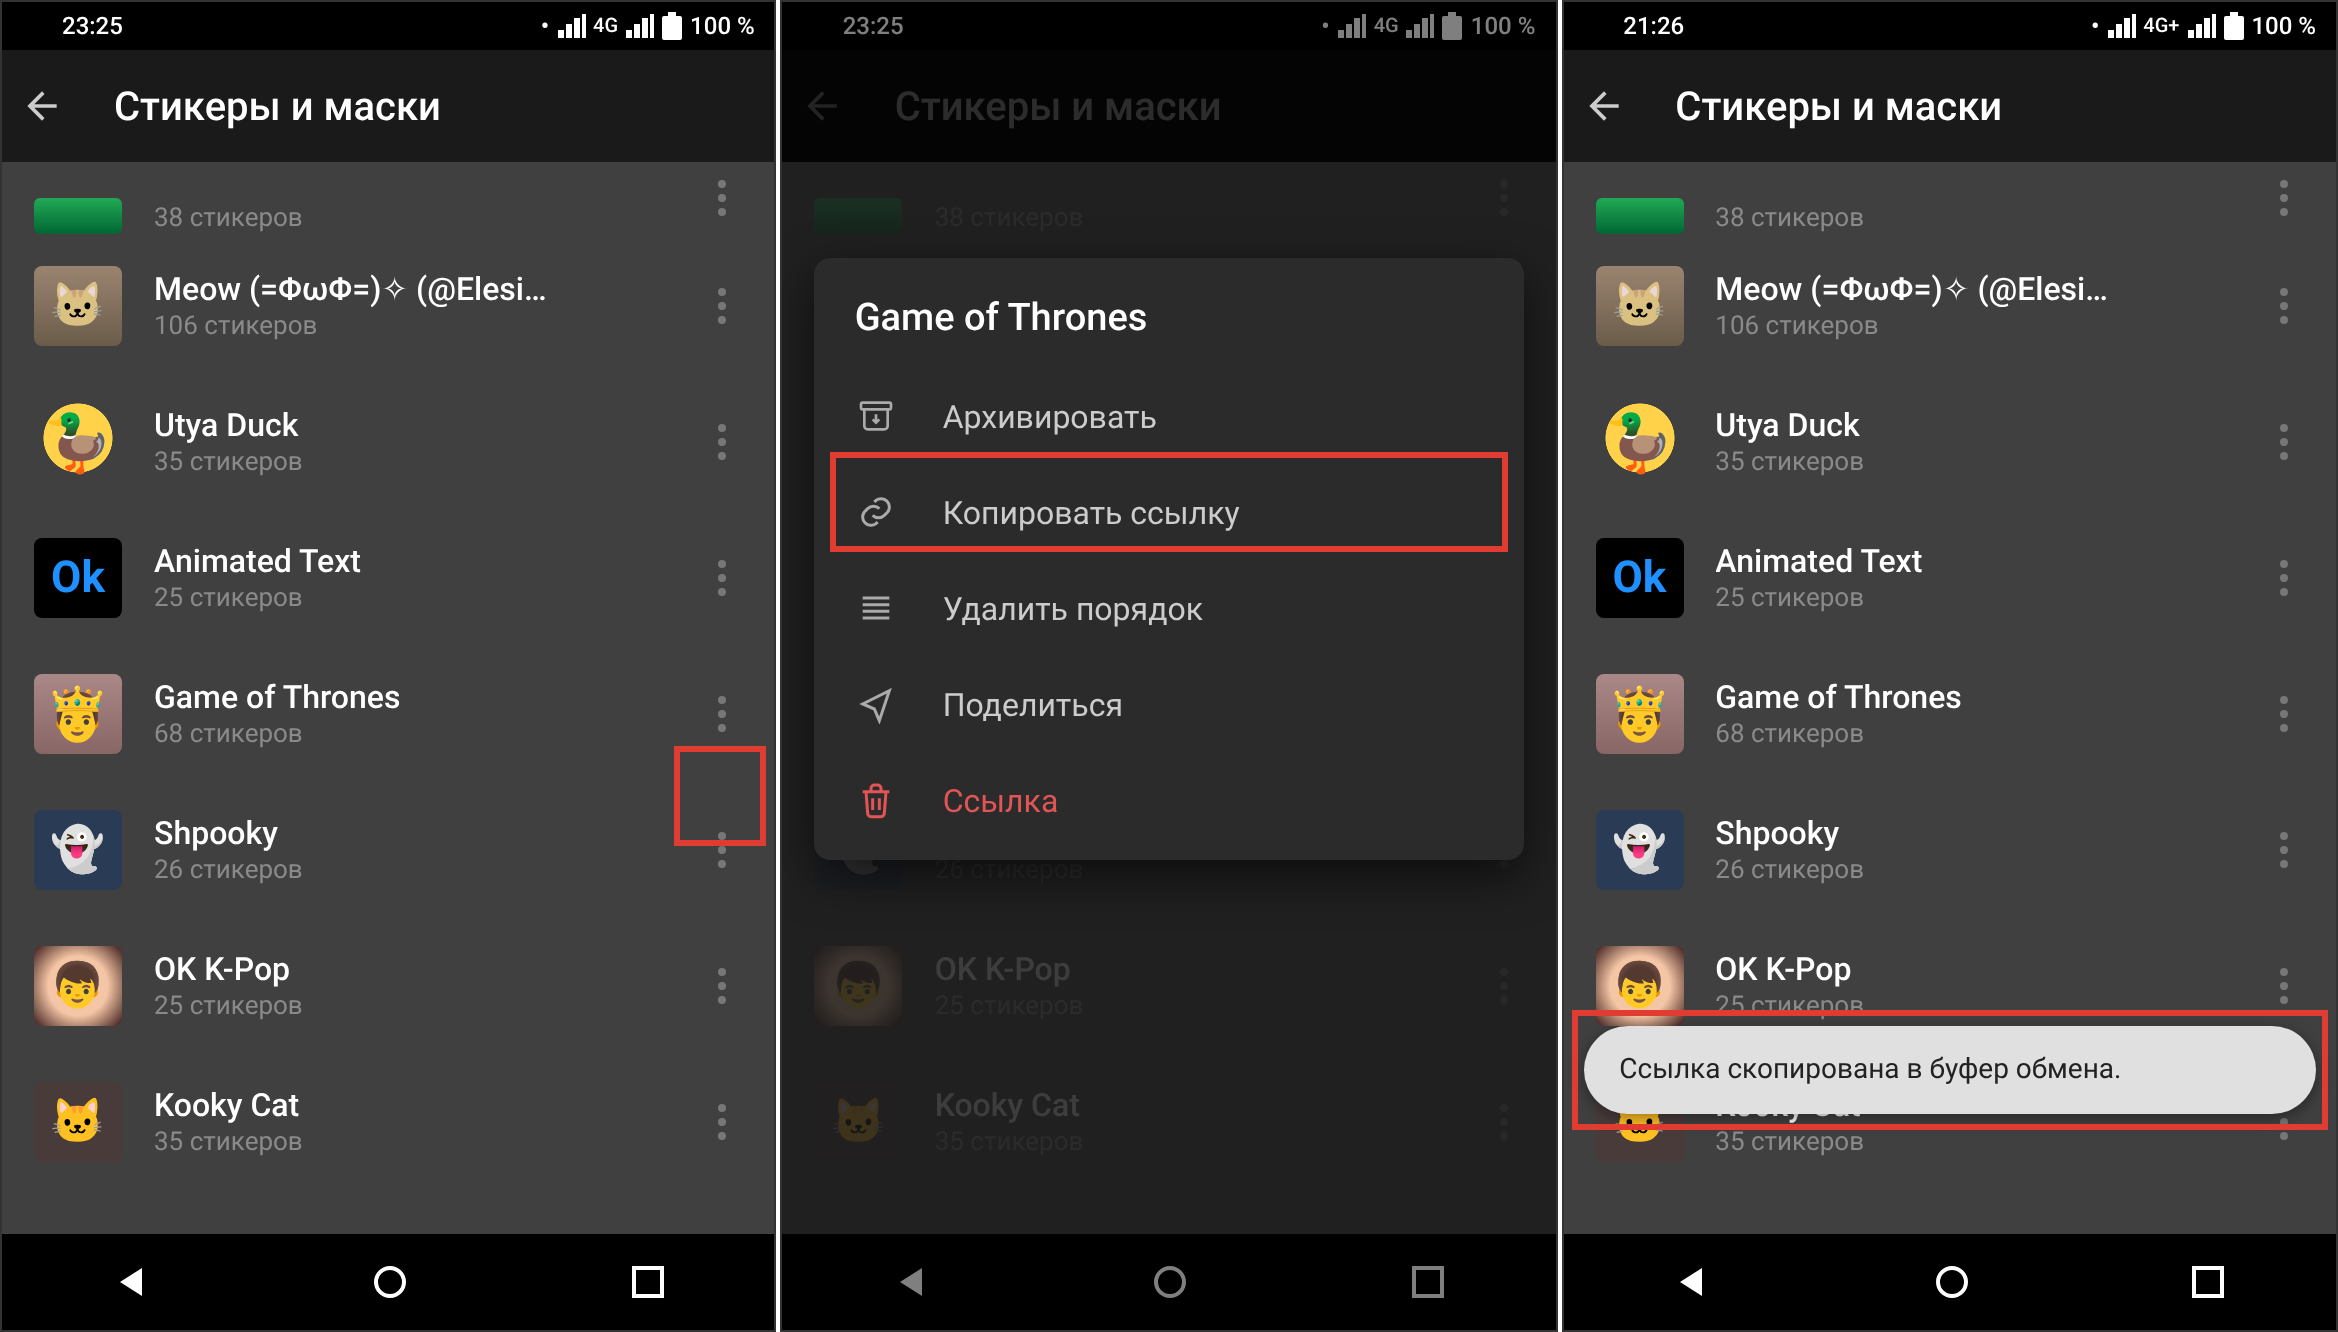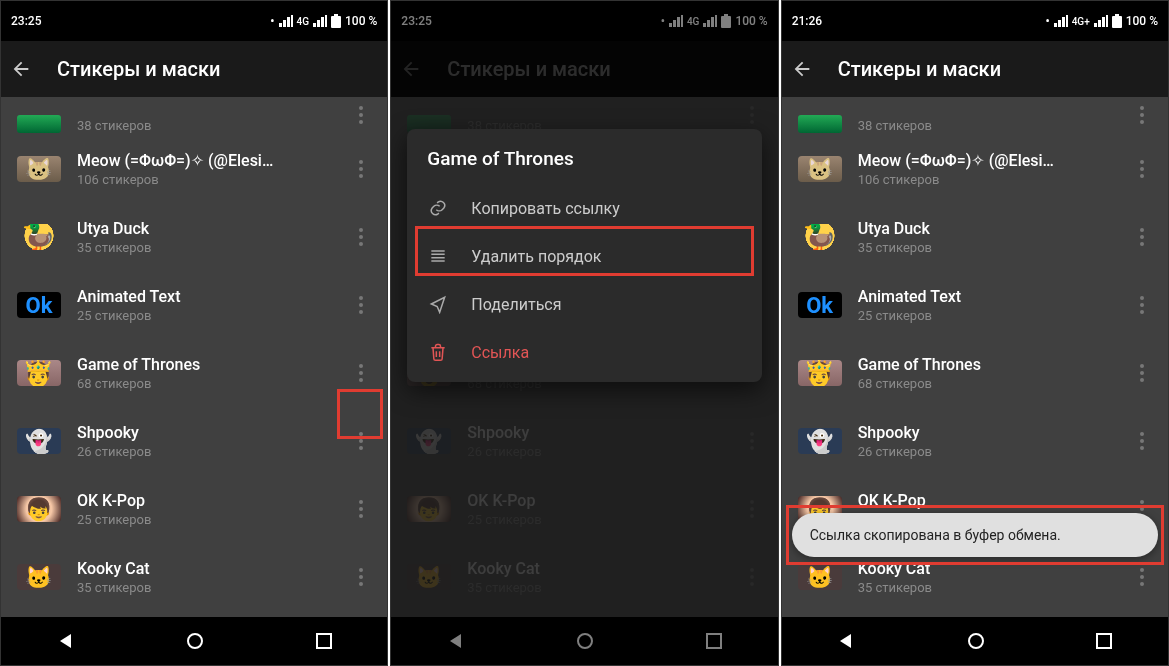--- a/index.html
+++ b/index.html
@@ -16,29 +16,30 @@
     flex: 1;
     height: 666px;
     background: #000;
     position: relative;
     overflow: hidden;
     display: flex;
     flex-direction: column;
     border: 1px solid #333;
   }
   .status-bar {
-    height: 40px;
+    height: 24px;
     background: #000;
     color: #fff;
     display: flex;
     align-items: center;
     justify-content: space-between;
     padding: 0 10px;
     font-size: 12px;
     font-weight: 500;
+    margin-left: 20px;
   }
   .status-right { display: flex; align-items: center; gap: 4px; }
   .header {
     height: 56px;
     background: #1a1a1a;
     display: flex;
     align-items: center;
     padding: 0 8px;
     gap: 24px;
   }
@@ -49,21 +50,21 @@
   .list.dim > .row { opacity: 0.30; }
   .row {
     display: flex;
     align-items: center;
     padding: 8px 8px 8px 16px;
     min-height: 68px;
     gap: 16px;
   }
   .row.partial-top { min-height: 18px; padding-top: 0; padding-bottom: 2px; align-items: flex-end; }
   .thumb {
-    width: 44px; height: 26px; flex-shrink: 0; border-radius: 4px;
+    width: 44px; height: 40px; flex-shrink: 0; border-radius: 4px;
     background: #333; display:flex; align-items:center; justify-content:center;
     font-size: 22px; color:#fff; overflow:hidden;
   }
   .thumb.duck { background: radial-gradient(circle at 50% 45%, #ffd24a 55%, transparent 56%); }
   .thumb.duck::after { content:"🦆"; font-size:28px; }
   .thumb.cat { background: linear-gradient(#9a8470,#6b5c4a); }
   .thumb.cat::after { content:"🐱"; filter: grayscale(60%); }
   .thumb.ok { background:#000; color:#1e90ff; font-weight:700; }
   .thumb.got { background:linear-gradient(#a88,#866); }
   .thumb.got::after { content:"🤴"; font-size:26px; }
@@ -388,20 +389,29 @@
           <span></span>
           <span></span>
           <span></span>
         </div>
       </div>
   </div>
 
   <div class="dialog-scrim"></div>
   <div class="dialog">
     <div class="dialog-title">Game of Thrones</div>
+    <div class="dialog-item">
+      <span class="dialog-icon">
+          <svg width="20" height="20" viewBox="0 0 24 24">
+            <rect x="3" y="4" width="18" height="4" fill="none" stroke="#aaa" stroke-width="1.6" rx="1"></rect>
+            <path fill="none" stroke="#aaa" stroke-width="1.6" d="M5 8v10a2 2 0 002 2h10a2 2 0 002-2V8M12 11v5m-2-2l2 2 2-2"></path>
+          </svg>
+        </span>
+      <span>Архивировать</span>
+    </div>
     <div class="dialog-item" style="position:relative">
       <span class="dialog-icon">
           <svg width="20" height="20" viewBox="0 0 24 24">
             <path fill="none" stroke="#aaa" stroke-width="1.8" d="M10 14a5 5 0 007 0l2-2a5 5 0 00-7-7l-1 1M14 10a5 5 0 00-7 0l-2 2a5 5 0 007 7l1-1"></path>
           </svg>
         </span>
       <span>Копировать ссылку</span>
     </div>
     <div class="dialog-item">
       <span class="dialog-icon">

